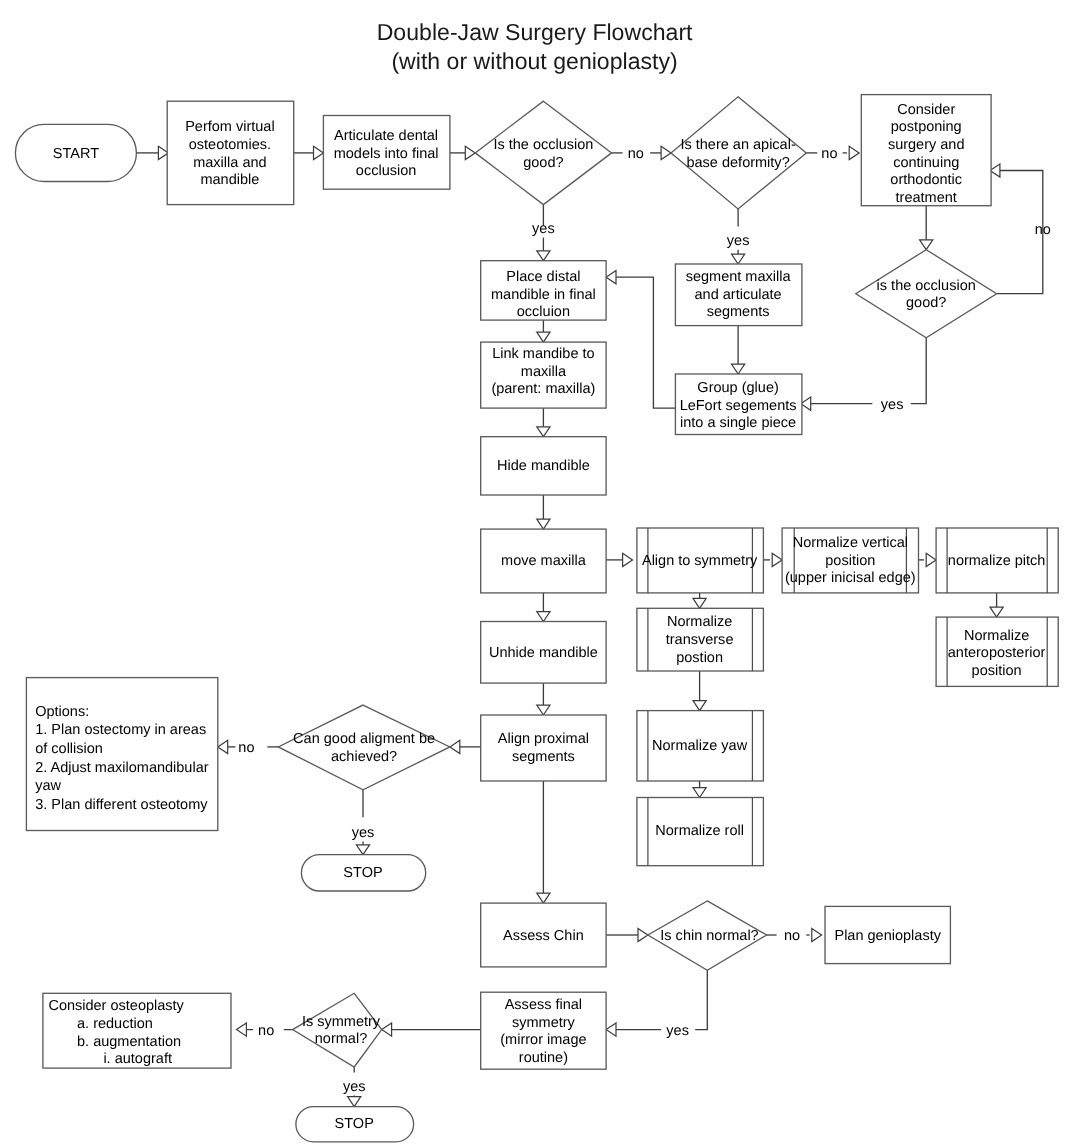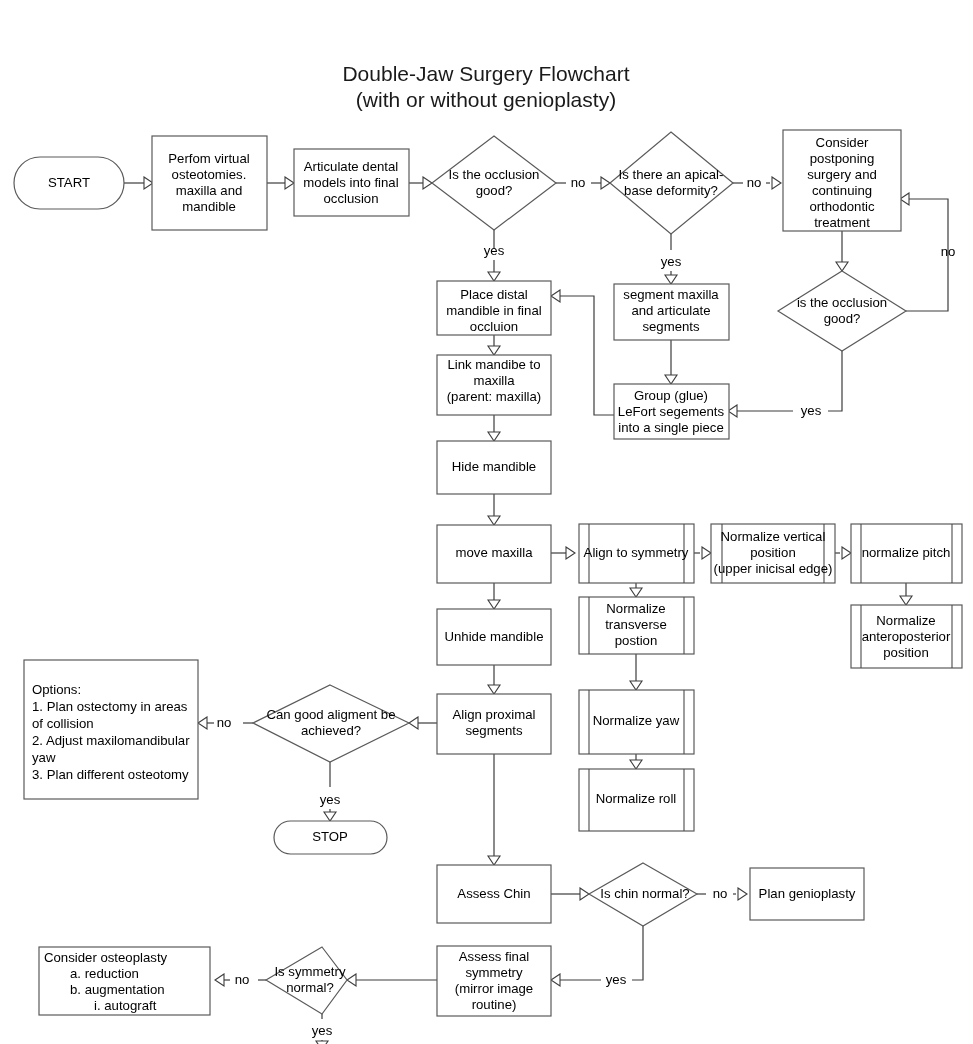--- a/index.html
+++ b/index.html
@@ -11,21 +11,20 @@
     width: 973px;
     height: 1044px;
     font-family: "Liberation Sans", sans-serif;
     color: #000000;
     overflow: hidden;
   }
   #stage {
     position: relative;
     width: 973px;
     height: 904px;
-    margin-top: 44px;
   }
   svg#flow {
     position: absolute;
     top: 0;
     left: 0;
     width: 973px;
     height: 1044px;
   }
   .node-shape {
     fill: #ffffff;

